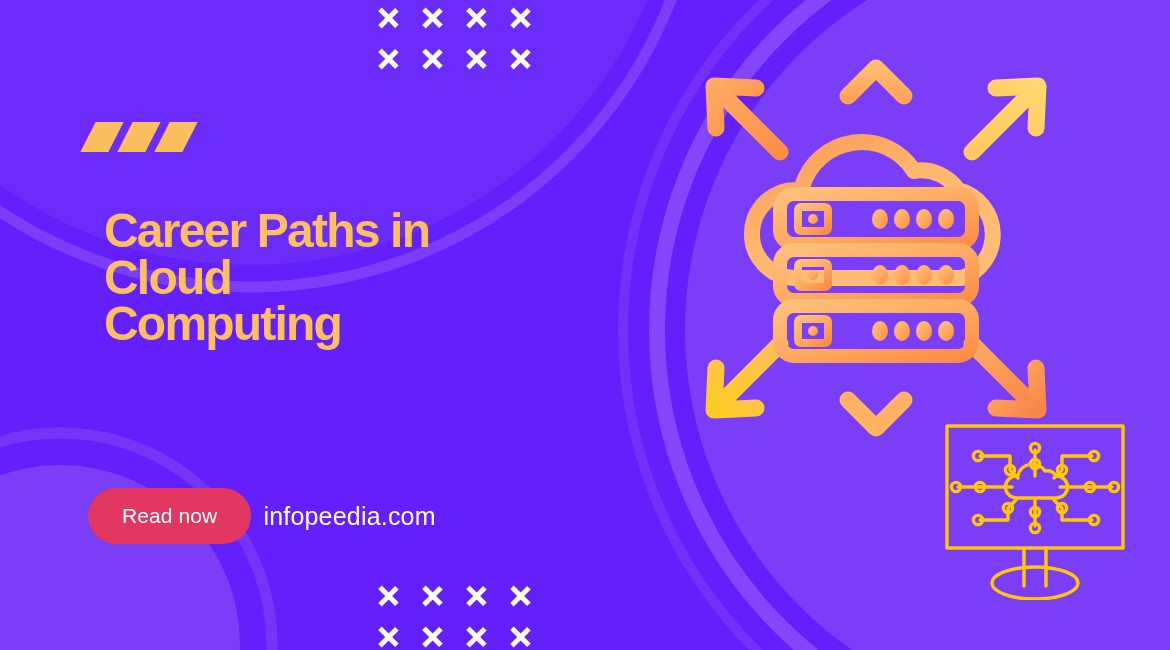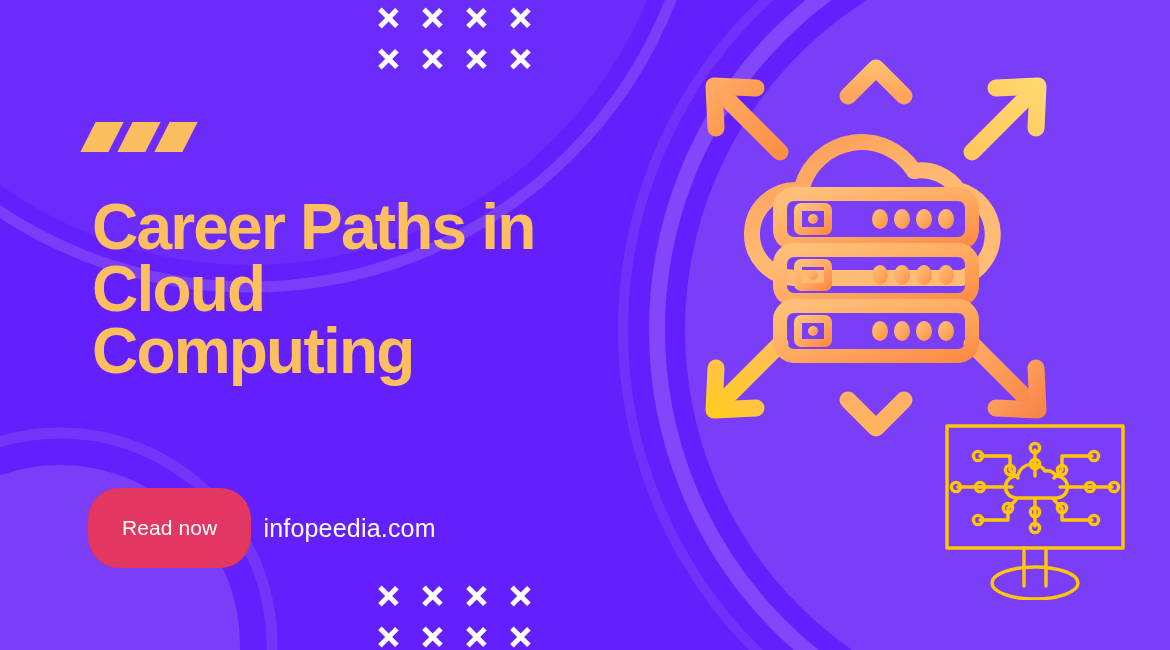--- a/index.html
+++ b/index.html
@@ -67,41 +67,41 @@
     height: 30px;
     background: #fbbe5e;
     transform: skewX(-27deg);
   }
 
   .headline {
     position: absolute;
     left: 0;
     top: 192px;
     width: 540px;
-    margin: 4px;
+    margin: 16px;
     color: #fcbf60;
-    font-size: 64px;
+    font-size: 48px;
     line-height: 0.97;
     font-weight: 700;
     letter-spacing: -1.8px;
     white-space: pre-line;
   }
 
   .cta-row {
     position: absolute;
     left: 0;
     top: 488px;
     display: flex;
     align-items: center;
   }
   .read-btn {
     display: inline-flex;
     align-items: center;
     justify-content: center;
-    height: 80px;
+    height: 56px;
     padding: 0 34px;
     border: none;
     border-radius: 31px;
     background: #e13761;
     color: #ffffff;
     font-family: "Liberation Sans", sans-serif;
     font-size: 21px;
     font-weight: 400;
     letter-spacing: 0.1px;
     cursor: pointer;

